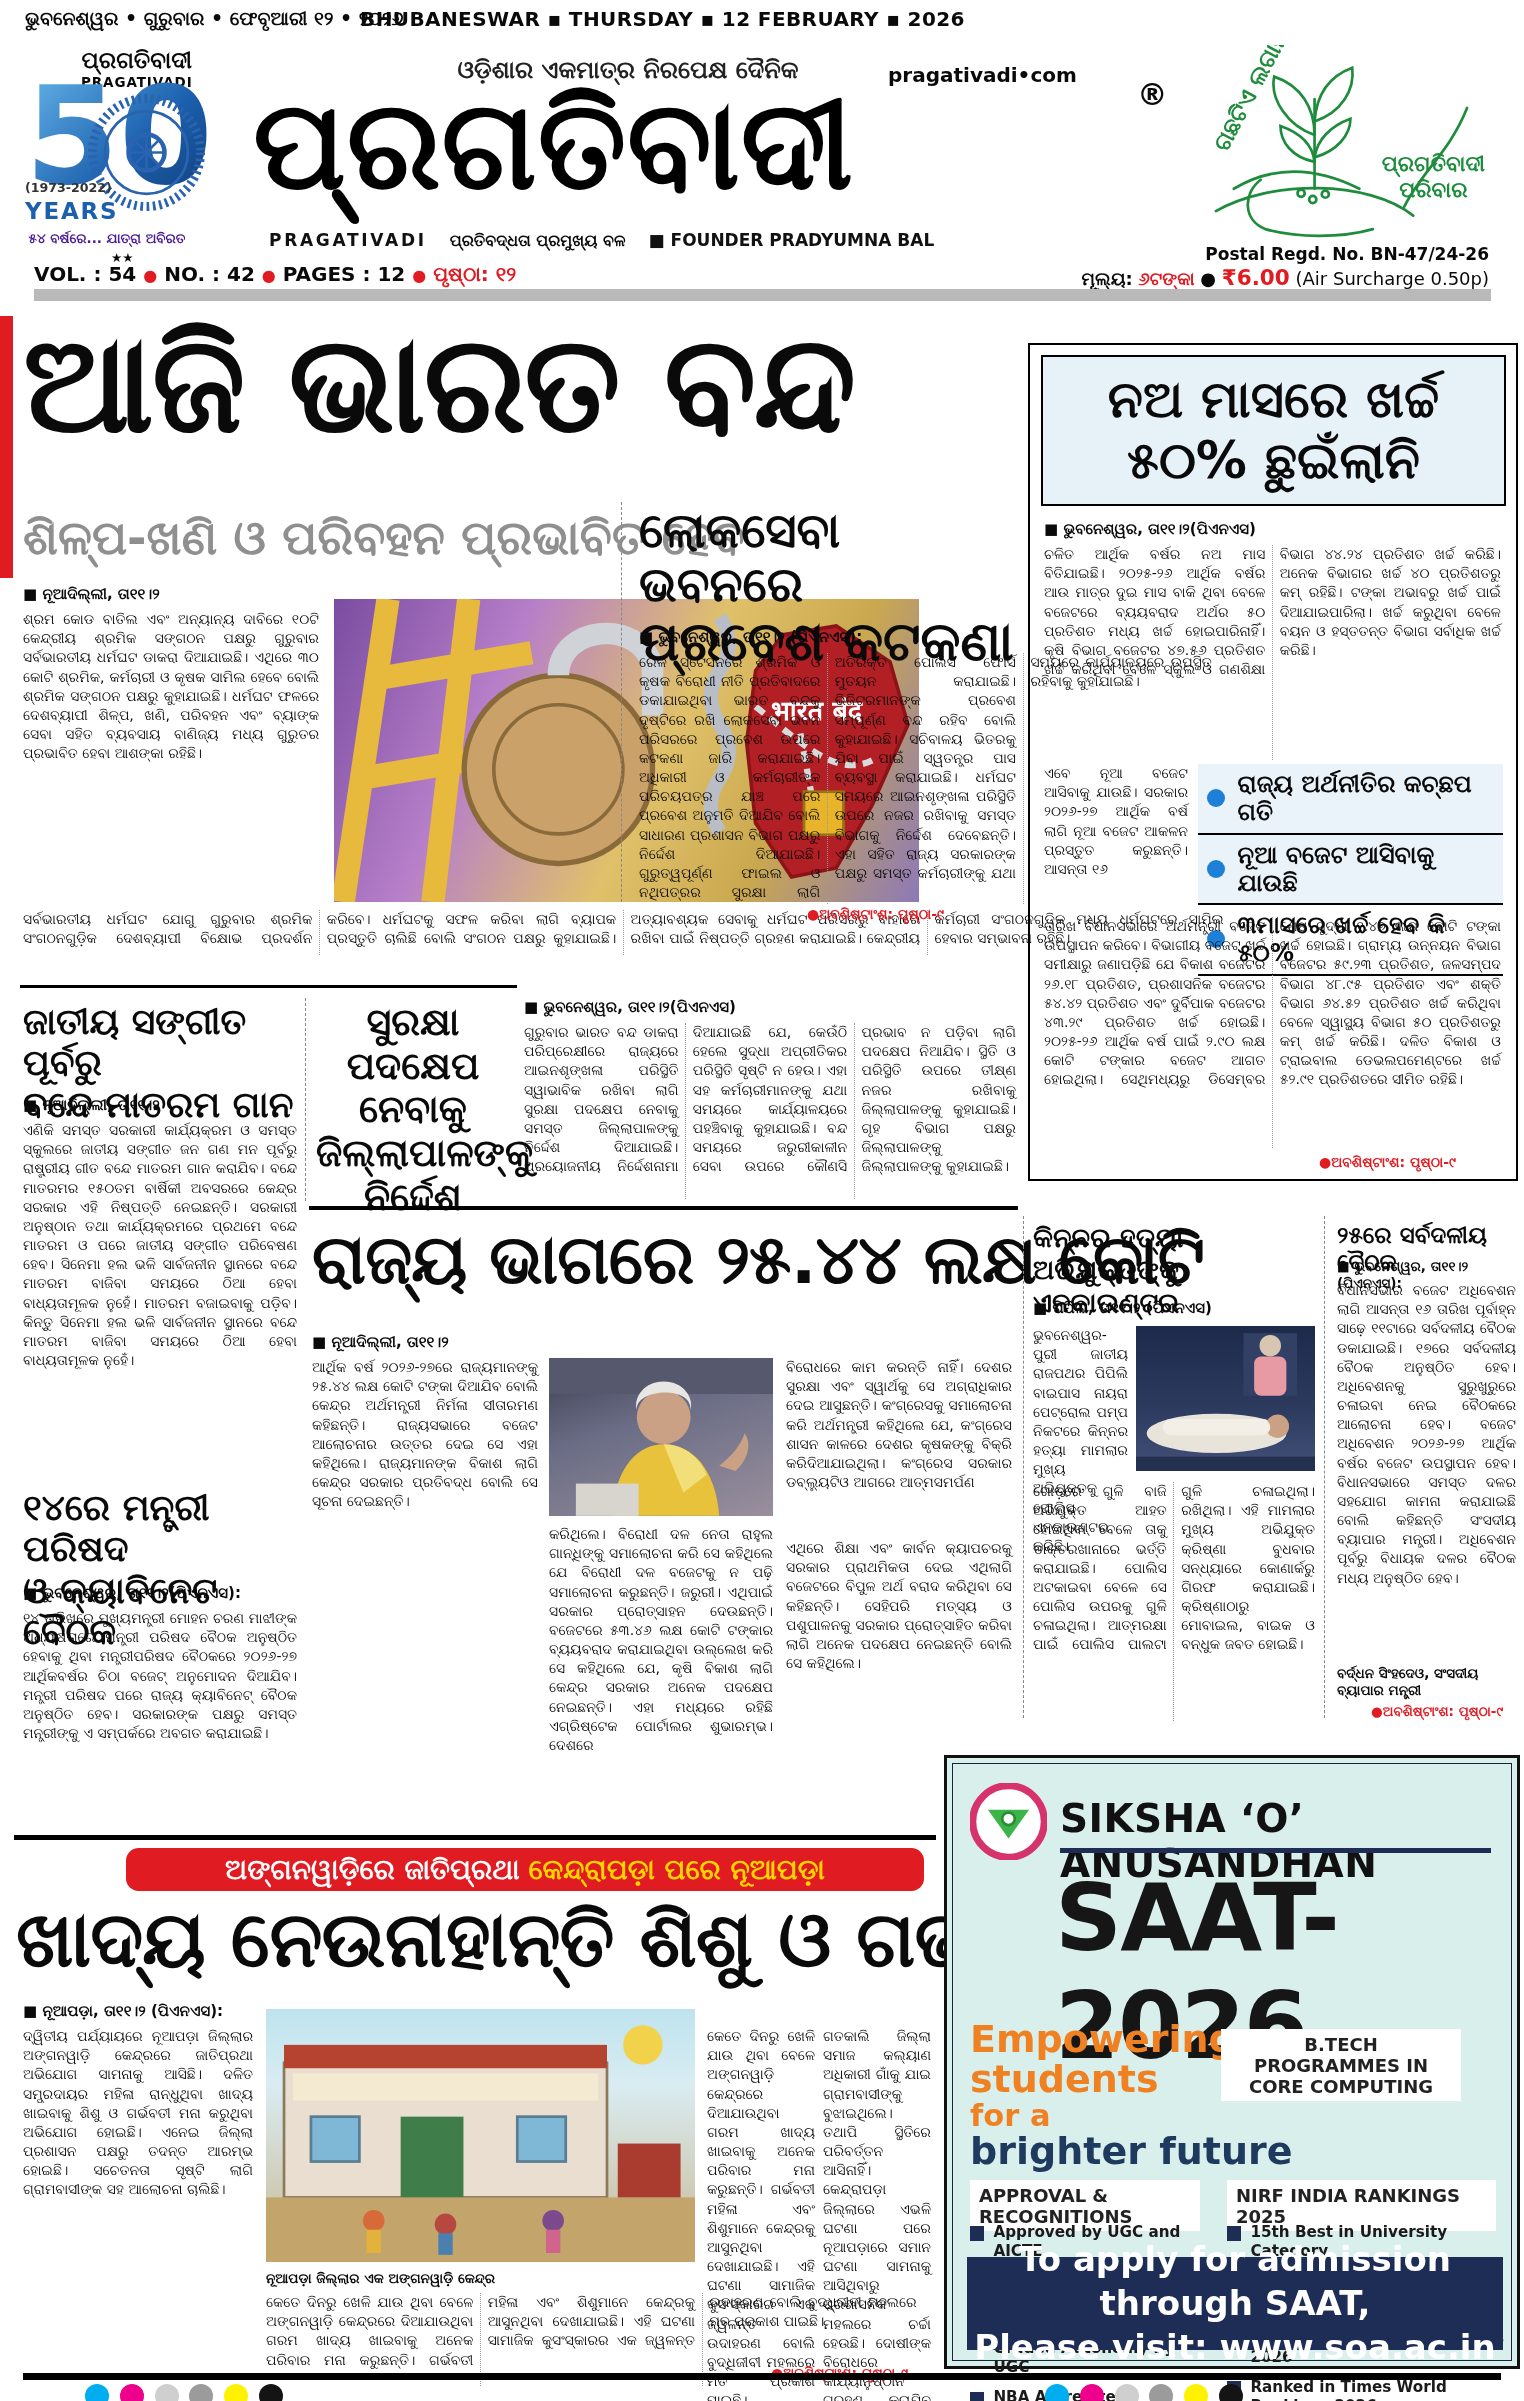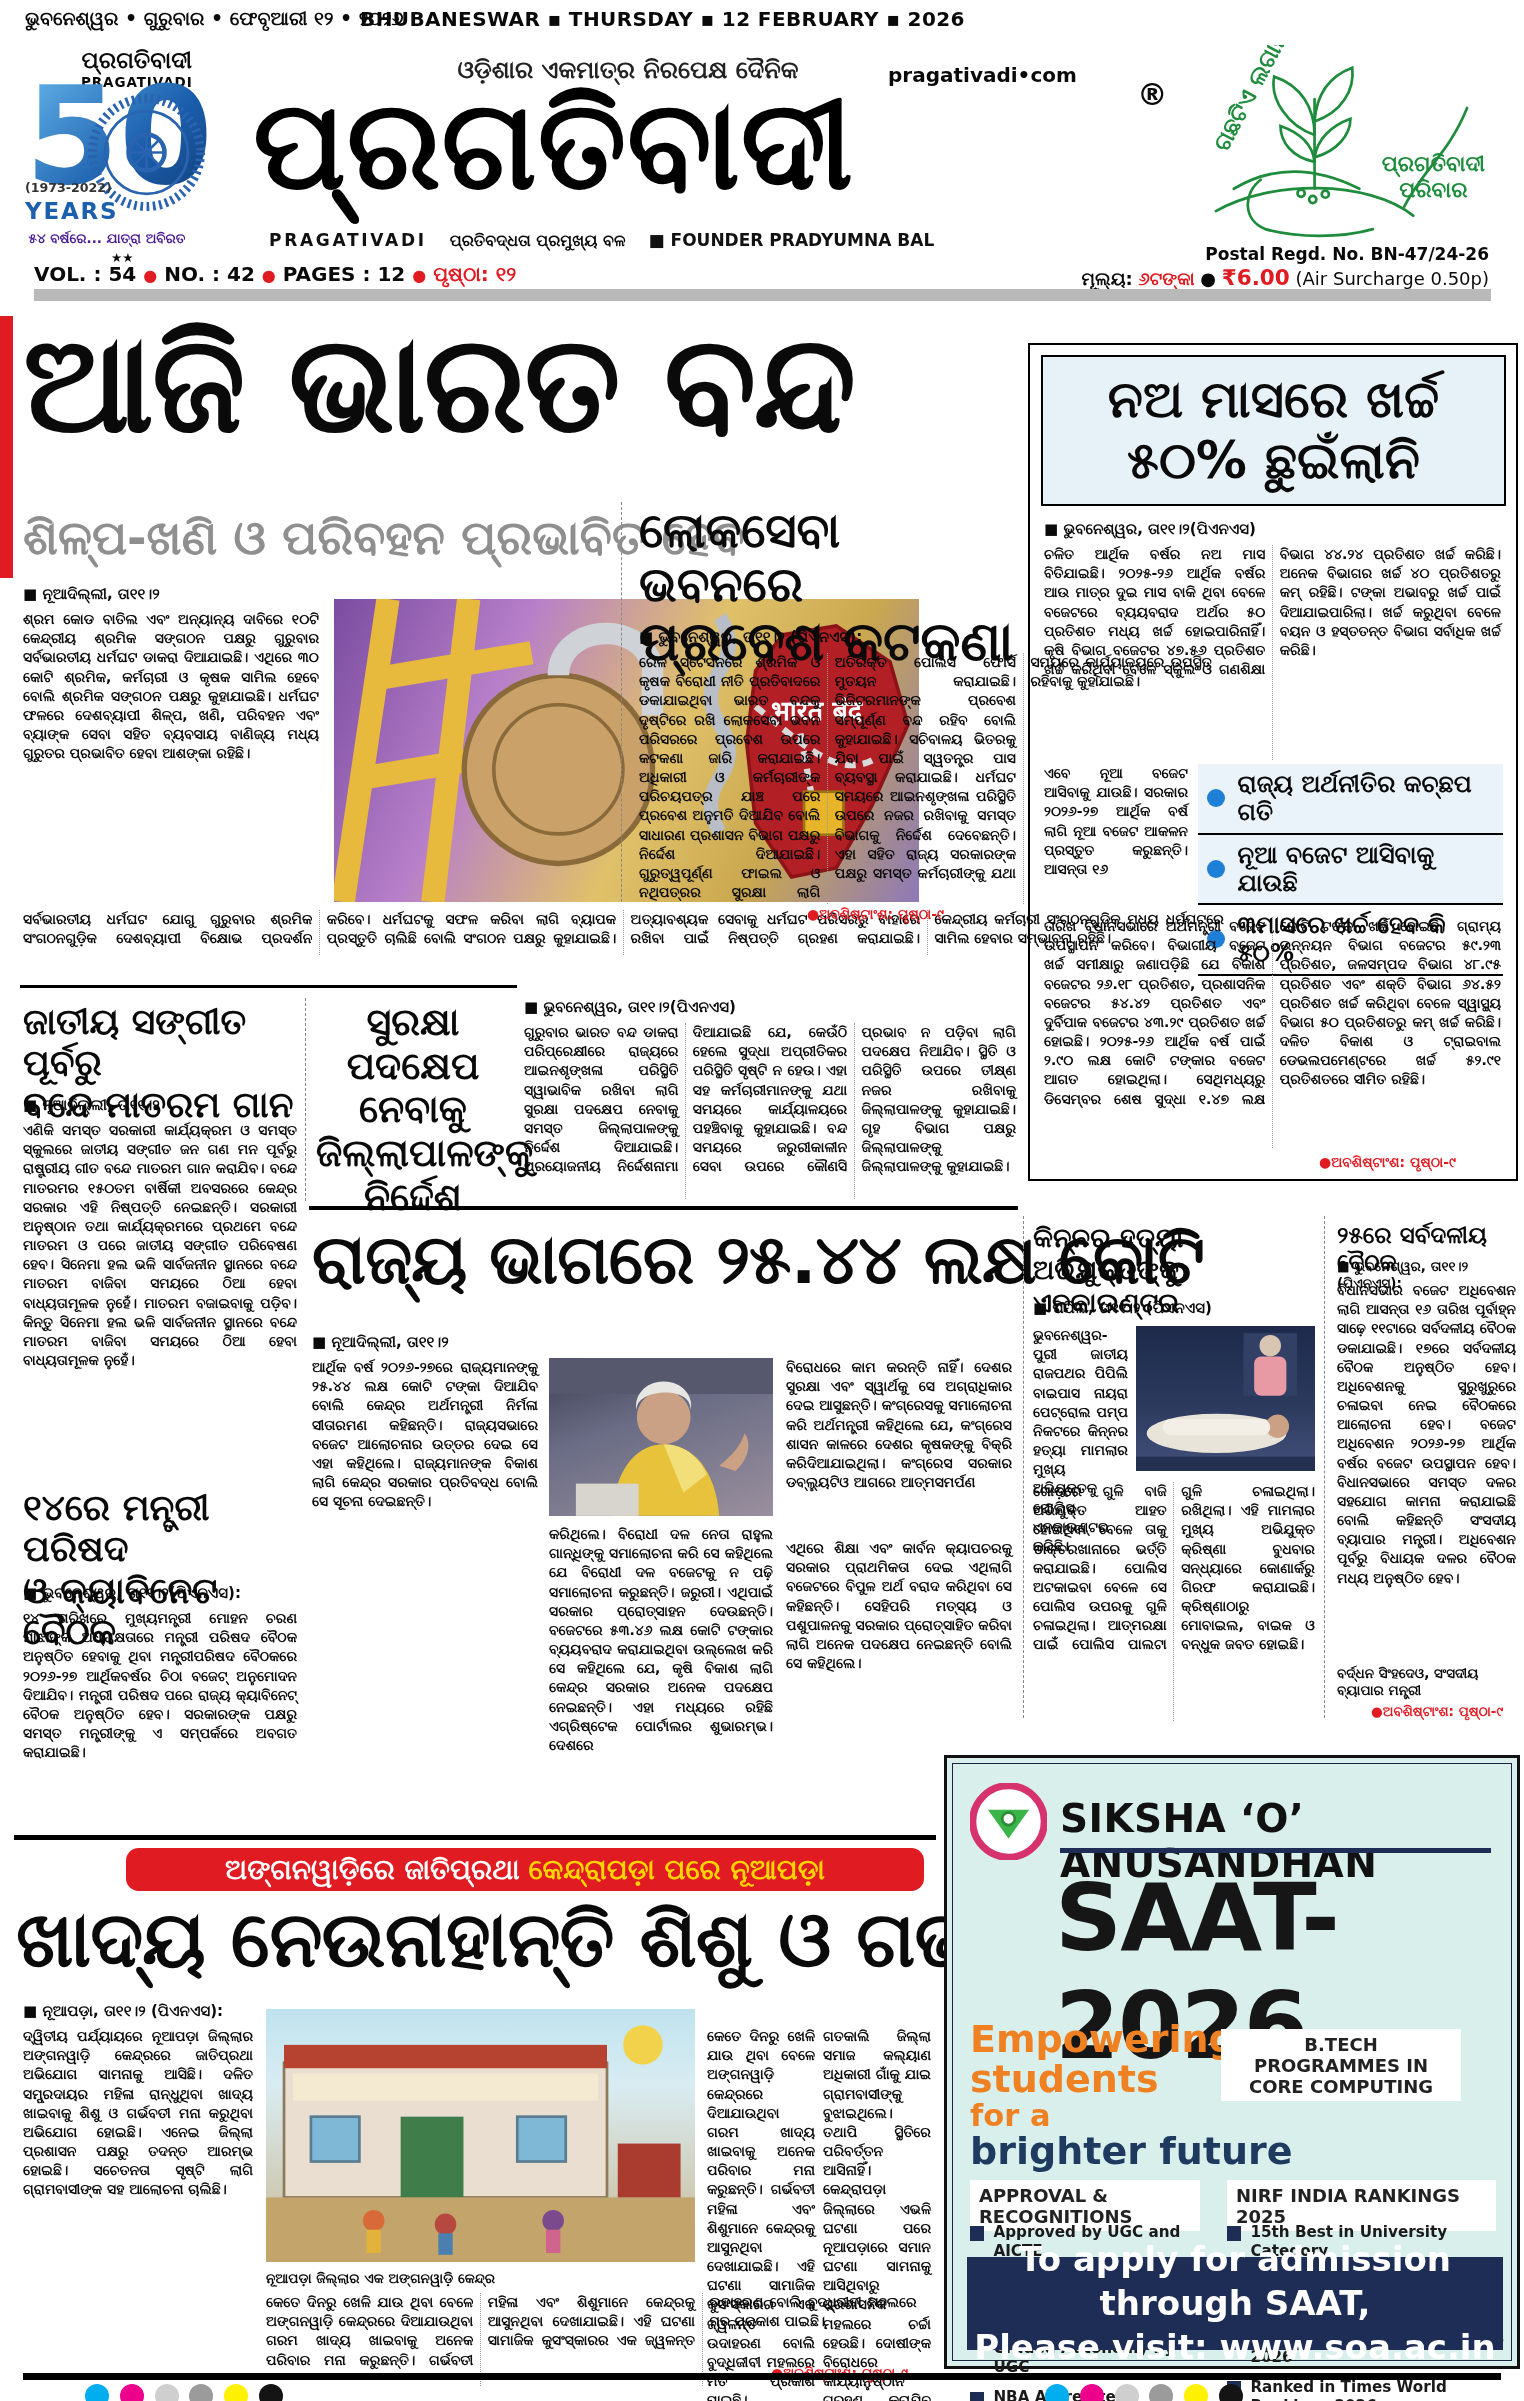--- a/index.html
+++ b/index.html
@@ -27,21 +27,21 @@
   .yrange { font-size:12.6px; font-weight:bold; color:#333; }
 
   .volline { font-size:20px; font-weight:bold; }
   .volline .dot { color:#e11b22; font-size:16px; }
   .graybar { background:#b9b9b9; }
 
   .lead-headline { font-size:135px; font-weight:800; line-height:1.02; letter-spacing:-1.8px; white-space:nowrap; }
   .lead-subhead  { font-size:47px; font-weight:800; color:#8f8f8f; white-space:nowrap; }
 
   .byline { font-size:15px; font-weight:bold; }
-  .body-text { font-size:14px; line-height:1.37; text-align:justify;font-weight:bold; }
+  .body-text { font-size:14px; line-height:1.37; text-align:justify; }
   .cols2 { column-count:2; column-gap:14.4px; column-rule:0.9px dotted #999; }
   .cols3 { column-count:3; column-gap:14.4px; column-rule:0.9px dotted #999; }
   .rest { font-weight:bold; font-size:14px; color:#e11b22; }
 
   .h-lokseba { font-size:48px; font-weight:800; line-height:1.12; }
   .h-box { font-size:51px; font-weight:800; line-height:1.18; }
   .h-sec  { font-size:36px; font-weight:800; line-height:1.15; }
   .h-budget { font-size:68px; font-weight:800; white-space:nowrap; letter-spacing:-0.9px; }
   .h-enc { font-size:27px; font-weight:800; line-height:1.2; }
   .h-sarba { font-size:23px; font-weight:800; }

